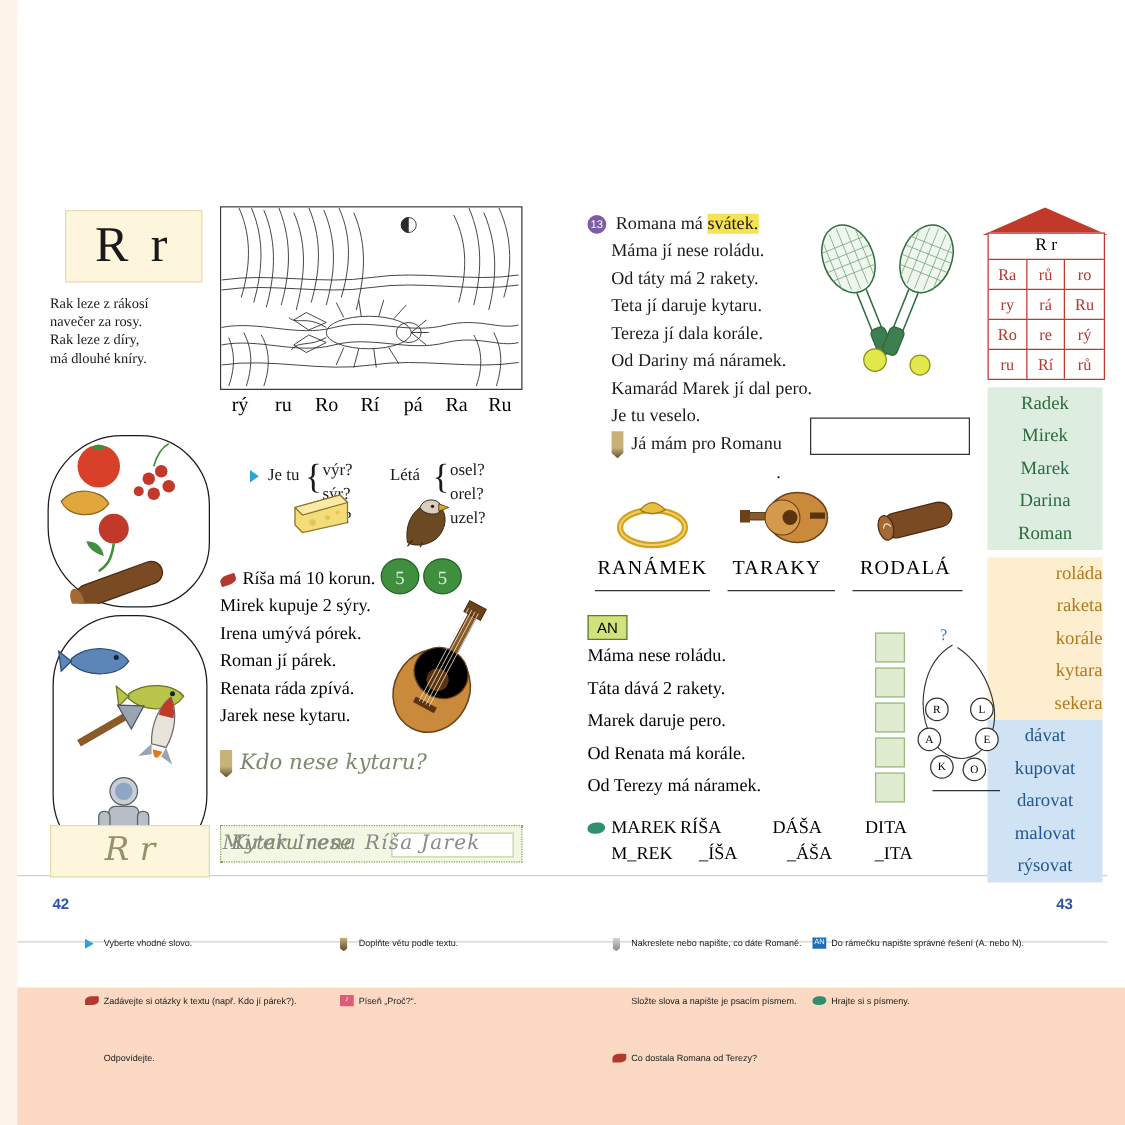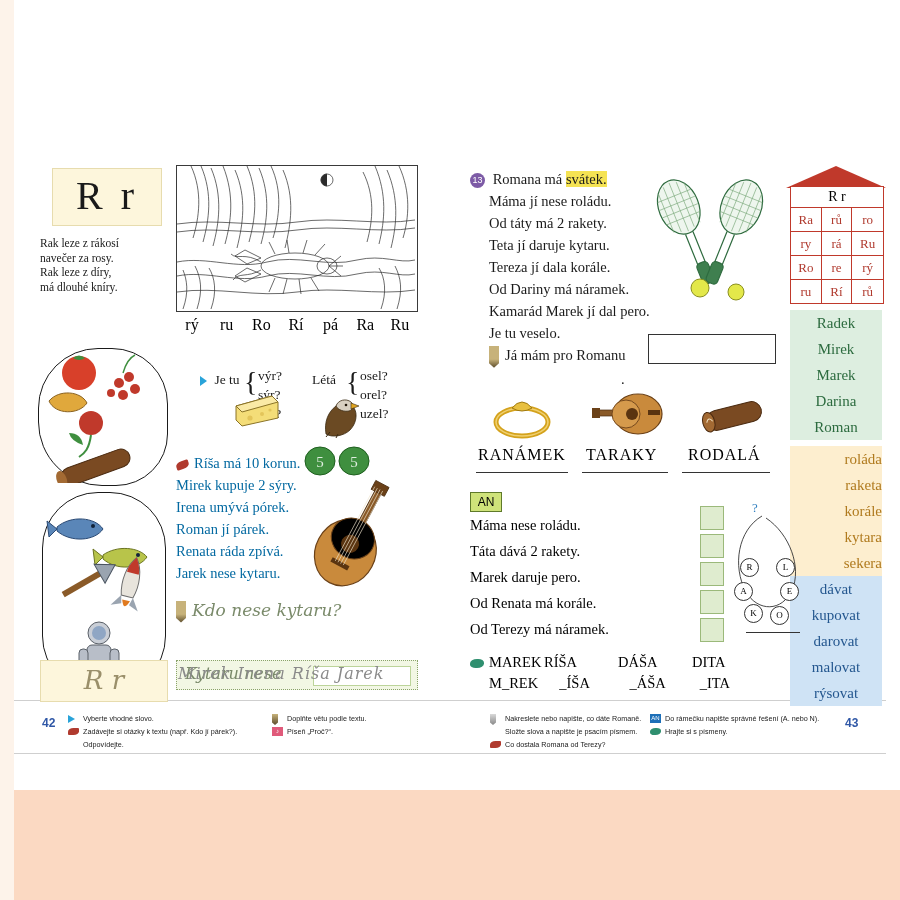--- a/index.html
+++ b/index.html
@@ -35,21 +35,21 @@
   .syl-table .row span{display:inline-block;width:32px;text-align:center;}
 
   .qblock{position:absolute;font-size:13.5px;color:#1a1a1a;}
   .qa{left:200px;top:372px;}
   .qb{left:312px;top:372px;}
 
   .tri{display:inline-block;width:0;height:0;border-left:7px solid #29a3d9;border-top:5px solid transparent;border-bottom:5px solid transparent;vertical-align:middle;margin-right:4px;}
 
   .leaf{display:inline-block;width:13px;height:8px;border-radius:50% 10% 50% 10%;background:#b03a2e;vertical-align:middle;margin-right:5px;transform:rotate(-18deg);}
 
-  .story{position:absolute;left:176px;top:452px;width:230px;font-size:14.5px;line-height:22px;color:#0369a1;}
+  .story{position:absolute;left:176px;top:452px;width:230px;font-size:14.5px;line-height:22px;color:#000000;}
 
   .script-q{position:absolute;left:176px;top:600px;font-family:"DejaVu Serif",serif;font-style:italic;font-size:17px;color:#7a8a6a;}
   .pen{display:inline-block;width:10px;height:22px;background:linear-gradient(180deg,#c7b27a 0%,#c7b27a 60%,#5a4a2a 100%);clip-path:polygon(0 0,100% 0,100% 80%,50% 100%,0 80%);vertical-align:middle;margin-right:6px;}
 
   .write-line{position:absolute;left:176px;top:660px;width:240px;height:28px;background:#f2f7e4;border:1px dotted #8aa36a;}
   .write-line .txt{position:absolute;left:8px;top:3px;font-family:"DejaVu Serif",serif;font-style:italic;font-size:16px;color:#7a8a6a;}
   .write-line .blank{position:absolute;left:136px;top:5px;width:96px;height:18px;background:#ffffff;border:1px solid #bcd49a;}
 
   .cursive-box{position:absolute;left:40px;top:660px;width:126px;height:40px;background:#fdf6dc;border:1px solid #e7dcae;}
   .cursive-box span{display:block;text-align:center;font-family:"DejaVu Serif",serif;font-style:italic;font-size:26px;line-height:38px;color:#9a8f6a;}
@@ -99,21 +99,21 @@
   .mr-row .cols{display:flex;}
   .mr-row .cols div{width:74px;}
   .fish{display:inline-block;width:14px;height:9px;background:#2f8f6f;border-radius:50% 40% 50% 40%;vertical-align:middle;margin-right:5px;}
 
   
   .legend{position:absolute;font-family:"Liberation Sans",sans-serif;font-size:7.2px;line-height:10px;color:#1a1a1a;}
   .lg1{left:68px;top:714px;width:170px;}
   .lg2{left:272px;top:714px;width:150px;}
   .lg3{left:490px;top:714px;width:160px;}
   .lg4{left:650px;top:714px;width:180px;}
-  .lg-item{display:flex;gap:4px;margin-bottom:3px;}
+  .lg-item{display:flex;gap:4px;margin-bottom:3px;margin-top:36px;}
   .lg-ic{flex:0 0 11px;height:9px;}
   .ic-tri{width:0;height:0;border-left:7px solid #29a3d9;border-top:4px solid transparent;border-bottom:4px solid transparent;margin-top:1px;}
   .ic-leaf{width:11px;height:7px;border-radius:50% 10% 50% 10%;background:#b03a2e;margin-top:1px;}
   .ic-pen{width:6px;height:11px;background:linear-gradient(180deg,#c7b27a,#5a4a2a);clip-path:polygon(0 0,100% 0,100% 78%,50% 100%,0 78%);}
   .ic-note{width:11px;height:9px;background:#e05a7a;color:#fff;font-size:6px;text-align:center;line-height:9px;}
   .ic-pencil{width:6px;height:11px;background:linear-gradient(180deg,#d9d9d9,#888);clip-path:polygon(0 0,100% 0,100% 78%,50% 100%,0 78%);}
   .ic-box{width:11px;height:9px;background:#1d6fb8;color:#fff;font-size:6px;text-align:center;line-height:9px;}
   .ic-fish{width:11px;height:7px;background:#2f8f6f;border-radius:50% 40% 50% 40%;margin-top:1px;}
 
   svg{display:block;}

